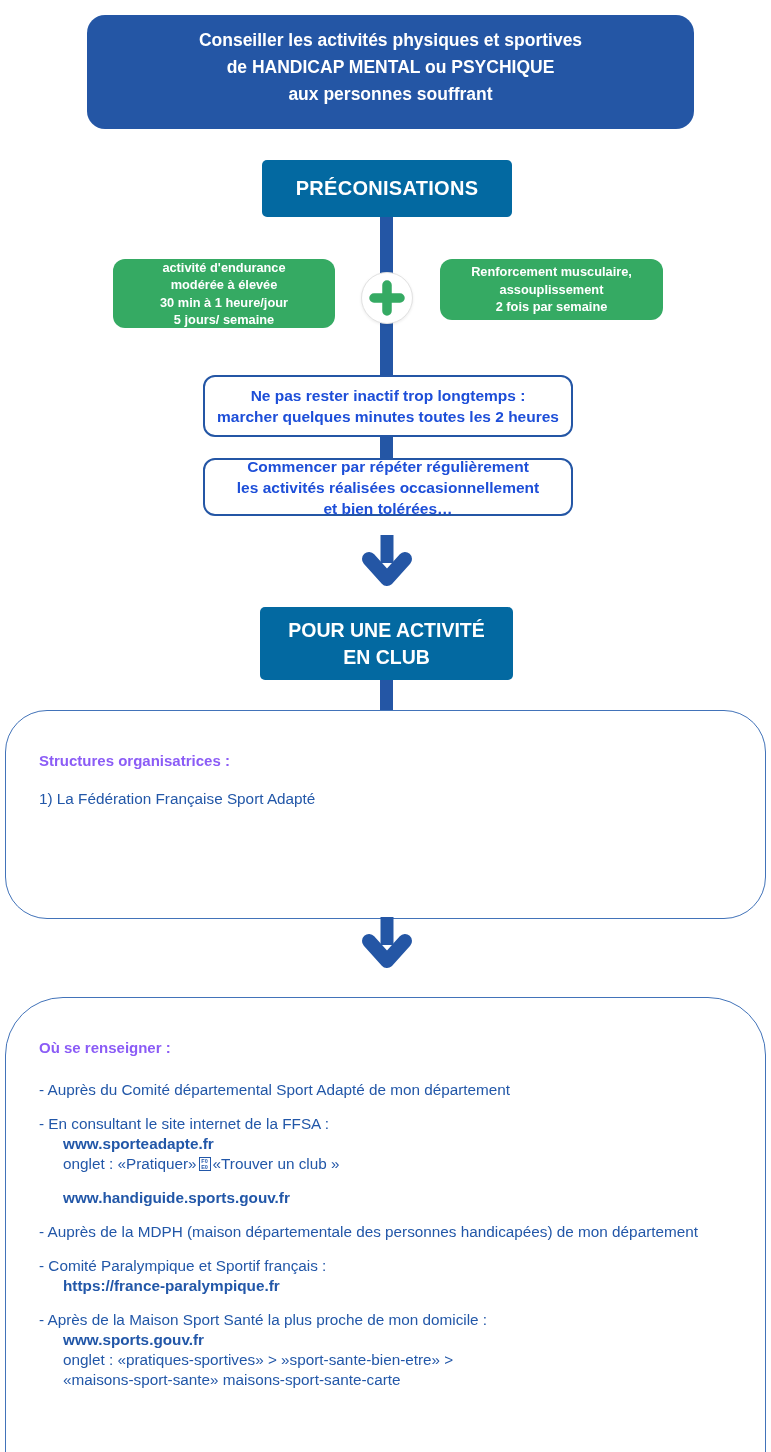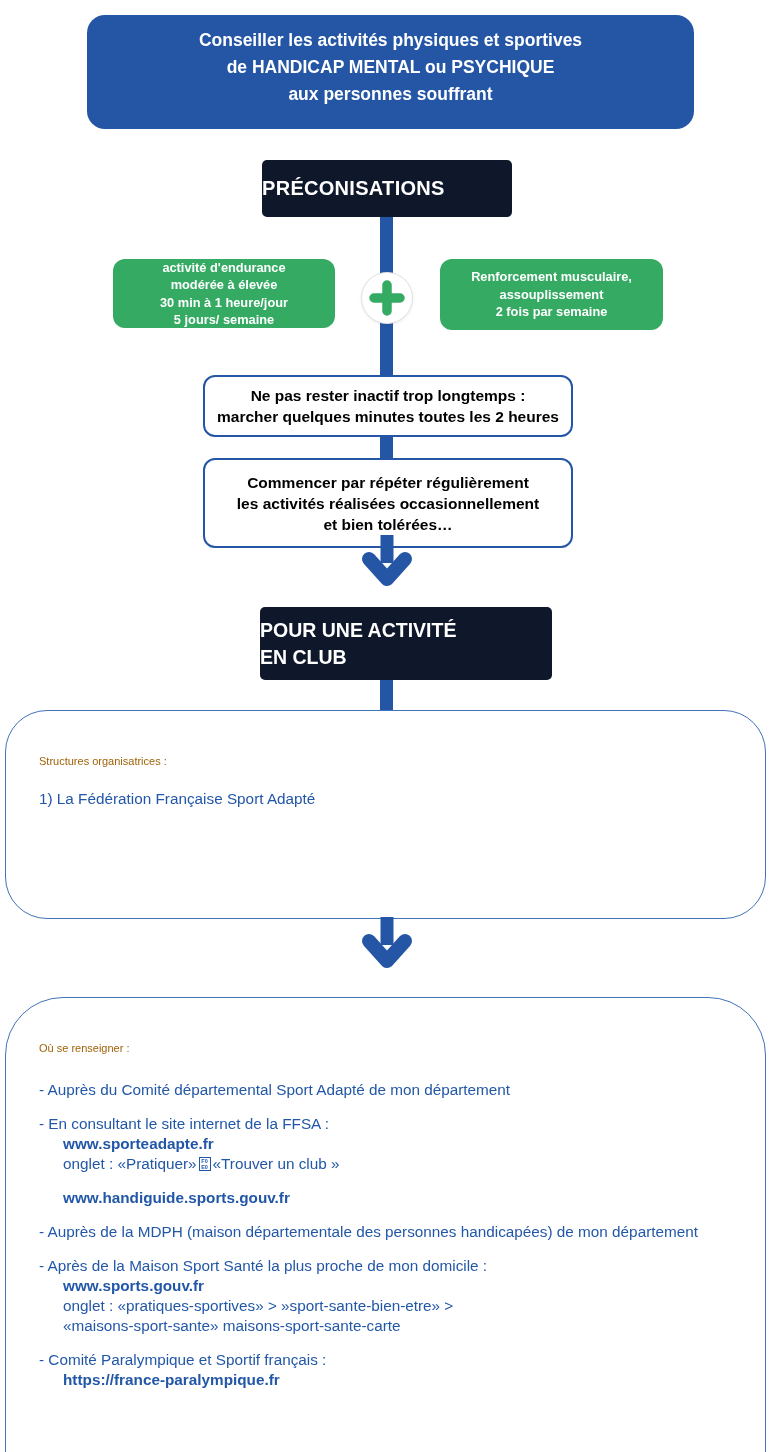--- a/index.html
+++ b/index.html
@@ -15,26 +15,26 @@
   .title-banner {
     left:87px; top:8px; width:607px; height:114px;
     background:#2456A5; border-radius:18px;
     display:flex; flex-direction:column; justify-content:center; align-items:center;
     color:#ffffff; font-weight:bold; font-size:17.5px; line-height:27px;
     text-align:center; padding-bottom:10px;
   }
 
   
   .pink-badge {
-    background:#0f172a; border-radius:5px; color:#ffffff; font-weight:bold;
-    display:flex; flex-direction:column; justify-content:center; align-items:flex-start;
+    background:#0369a1; border-radius:5px; color:#ffffff; font-weight:bold;
+    display:flex; flex-direction:column; justify-content:center; align-items:center;
     text-align:center;
   }
   .precon-badge { left:262px; top:153px; width:250px; height:57px; font-size:20px; letter-spacing:0.3px; }
-  .club-badge   { left:260px; top:600px; width:292px; height:73px; font-size:19.5px; line-height:27px; }
+  .club-badge   { left:260px; top:600px; width:253px; height:73px; font-size:19.5px; line-height:27px; }
 
   
   .vline { background:#2456A5; width:13px; left:380px; }
   .seg1 { top:209px; height:160px; }
   .seg2 { top:429px; height:23px; }
   .seg3 { top:672px; height:32px; }
 
   
   .plus-circle {
     left:361px; top:265px; width:52px; height:52px;
@@ -43,41 +43,41 @@
     display:flex; align-items:center; justify-content:center;
   }
 
   
   .green-box {
     background:#35AA63; border-radius:12px; color:#ffffff; font-weight:bold;
     font-size:12.8px; line-height:17.5px; text-align:center;
     display:flex; flex-direction:column; justify-content:center; align-items:center;
   }
   .endurance-box { left:113px; top:252px; width:222px; height:69px; }
-  .strength-box  { left:440px; top:252px; width:223px; height:71px; }
+  .strength-box  { left:440px; top:252px; width:223px; height:61px; }
 
   
   .advice-box {
     background:#ffffff; border:2.5px solid #2456A5; border-radius:12px;
-    color:#000000; font-weight:bold; font-size:15.5px; line-height:21px; text-align:center;
+    color:#1d4ed8; font-weight:bold; font-size:15.5px; line-height:21px; text-align:center;
     display:flex; flex-direction:column; justify-content:center; align-items:center;
     left:203px; width:370px;
   }
   .advice-1 { top:368px; height:62px; }
-  .advice-2 { top:451px; height:90px; }
+  .advice-2 { top:451px; height:58px; }
 
   
   .panel {
     background:#ffffff; border:1.5px solid #4273B9;
     left:5px; width:761px; color:#2257A8; font-size:15.3px; line-height:20px;
   }
   .structures-panel { top:703px; height:209px; border-radius:42px; padding:40px 30px 0 33px; }
   .info-panel       { top:990px; height:545px; border-radius:58px; padding:40px 30px 0 33px; }
 
-  .panel-heading { color:#a16207; font-weight:normal; font-size:11px; }
+  .panel-heading { color:#8b5cf6; font-weight:bold; font-size:15px; }
   .structures-panel .panel-heading { margin-bottom:18px; }
   .info-panel .panel-heading { margin-bottom:22px; }
   .structures-panel .line { margin-bottom:14px; }
   .info-item { margin-bottom:14px; }
   .indent { padding-left:24px; }
   .url { font-weight:bold; }
 
   
   .tofu {
     display:inline-block; width:12px; height:14px; border:1px solid #2257A8;
@@ -174,25 +174,25 @@
 
     <div class="info-item">
       <div class="indent url">www.handiguide.sports.gouv.fr</div>
     </div>
 
     <div class="info-item">
       <div>- Auprès de la MDPH (maison départementale des personnes handicapées) de mon département</div>
     </div>
 
     <div class="info-item">
+      <div>- Comité Paralympique et Sportif français :</div>
+      <div class="indent url">https://france-paralympique.fr</div>
+    </div>
+
+    <div class="info-item">
       <div>- Après de la Maison Sport Santé la plus proche de mon domicile :</div>
       <div class="indent url">www.sports.gouv.fr</div>
       <div class="indent">onglet : «pratiques-sportives» &gt; »sport-sante-bien-etre» &gt;</div>
       <div class="indent">«maisons-sport-sante» maisons-sport-sante-carte</div>
-    </div>
-
-    <div class="info-item">
-      <div>- Comité Paralympique et Sportif français :</div>
-      <div class="indent url">https://france-paralympique.fr</div>
     </div>
   </div>
 
 </div>
 
 </body></html>

